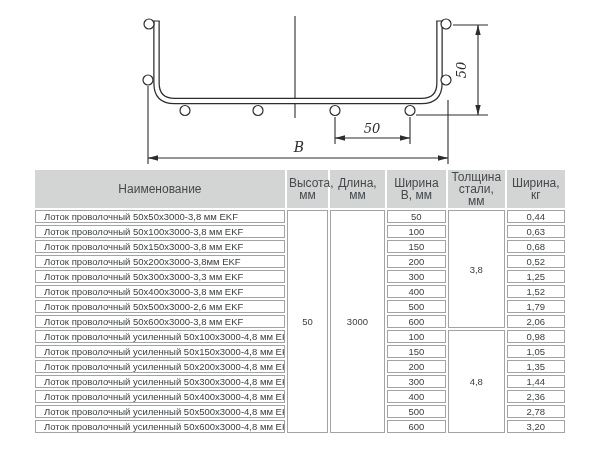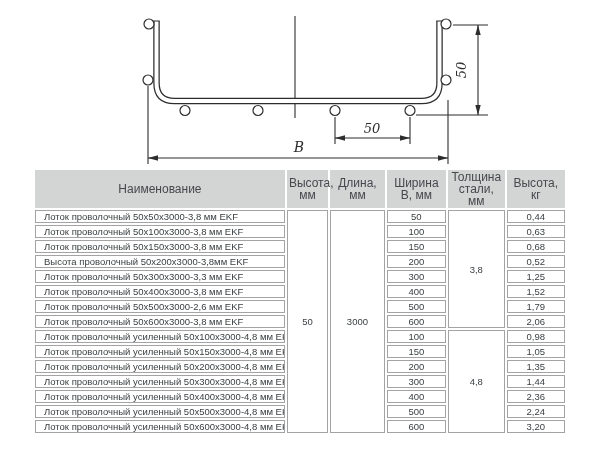--- a/index.html
+++ b/index.html
@@ -93,21 +93,21 @@
           <col style="width:56px">
           <col style="width:58px">
       </colgroup>
       <thead>
         <tr>
           <th>Наименование</th>
           <th>Высота, мм</th>
           <th>Длина, мм</th>
           <th>Ширина В, мм</th>
           <th>Толщина стали, мм</th>
-          <th>Высота, кг</th>
+          <th>Ширина, кг</th>
         </tr>
       </thead>
       <tbody>
         <tr>
           <td class="name">Лоток проволочный 50х50х3000-3,8 мм EKF</td>
           <td rowspan="15">50</td>
           <td rowspan="15">3000</td>
           <td>50</td>
           <td rowspan="8">3,8</td>
           <td>0,44</td>
@@ -116,21 +116,21 @@
           <td class="name">Лоток проволочный 50х100х3000-3,8 мм EKF</td>
           <td>100</td>
           <td>0,63</td>
         </tr>
         <tr>
           <td class="name">Лоток проволочный 50х150х3000-3,8 мм EKF</td>
           <td>150</td>
           <td>0,68</td>
         </tr>
         <tr>
-          <td class="name">Высота проволочный 50х200х3000-3,8мм EKF</td>
+          <td class="name">Лоток проволочный 50х200х3000-3,8мм EKF</td>
           <td>200</td>
           <td>0,52</td>
         </tr>
         <tr>
           <td class="name">Лоток проволочный 50х300х3000-3,3 мм EKF</td>
           <td>300</td>
           <td>1,25</td>
         </tr>
         <tr>
           <td class="name">Лоток проволочный 50х400х3000-3,8 мм EKF</td>
@@ -169,21 +169,21 @@
           <td>1,44</td>
         </tr>
         <tr>
           <td class="name">Лоток проволочный усиленный 50х400х3000-4,8 мм EKF</td>
           <td>400</td>
           <td>2,36</td>
         </tr>
         <tr>
           <td class="name">Лоток проволочный усиленный 50х500х3000-4,8 мм EKF</td>
           <td>500</td>
-          <td>2,24</td>
+          <td>2,78</td>
         </tr>
         <tr>
           <td class="name">Лоток проволочный усиленный 50х600х3000-4,8 мм EKF</td>
           <td>600</td>
           <td>3,20</td>
         </tr>
       </tbody>
     </table>
   </div>
 </div>

